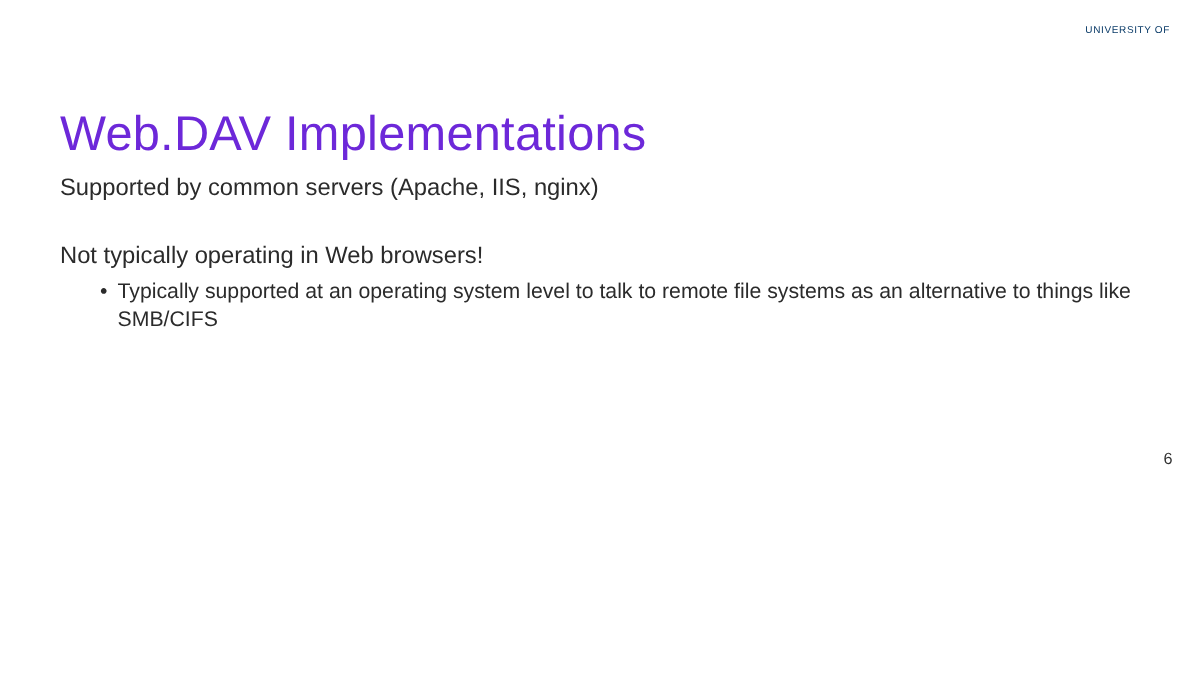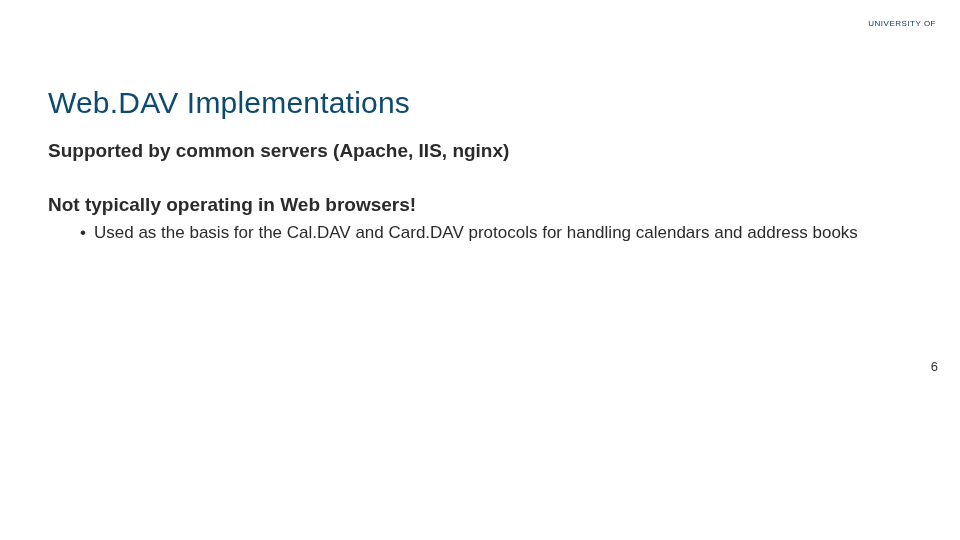--- a/index.html
+++ b/index.html
@@ -2,42 +2,42 @@
 <html><head>
 <meta charset="utf-8">
 <style>
   * { margin: 0; padding: 0; box-sizing: border-box; }
   html, body { width: 960px; height: 540px; background: #fff; font-family: "Segoe UI", "Helvetica Neue", Arial, sans-serif; color: #222; overflow: hidden; position: relative; }
   .slide { position: relative; width: 960px; height: 388px; }
   .logo { position: absolute; top: 20px; right: 24px; text-align: left; line-height: 1; }
   .logo-top { font-size: 8px; letter-spacing: 0.5px; color: #0a3b68; font-weight: 400; margin-left: 66px; }
   .logo-main { font-size: 22px; color: #0a3b68; font-weight: 400; letter-spacing: 0.2px; }
   .logo-main .bold { font-weight: 700; }
-  .title { position: absolute; top: 86px; left: 48px; font-size: 30px; font-weight: 400; color: #0c4a6e; letter-spacing: 0.2px; }
+  .title { position: absolute; top: 86px; left: 48px; font-size: 39px; font-weight: 400; color: #6d28d9; letter-spacing: 0.2px; }
   .body { position: absolute; top: 140px; left: 48px; right: 48px; }
-  .para { font-size: 19px; font-weight: 700; color: #2b2b2b; margin-bottom: 32px; }
+  .para { font-size: 19px; font-weight: 400; color: #2b2b2b; margin-bottom: 32px; }
   .para.tight { margin-bottom: 6px; }
   .bullets { list-style: none; margin-left: 32px; }
   .bullets li { position: relative; font-size: 17px; line-height: 1.35; color: #2b2b2b; padding-left: 14px; margin-bottom: 4px; }
   .bullets li::before { content: "•"; position: absolute; left: 0; top: 0; }
   .pagenum { position: absolute; bottom: 14px; right: 22px; font-size: 13px; color: #333; }
 </style>
 </head>
 <body>
 <div class="slide">
 
   <div class="logo">
     <div class="logo-top">UNIVERSITY OF</div>
   </div>
 
   <h1 class="title">Web.DAV Implementations</h1>
 
   <div class="body">
     <p class="para">Supported by common servers (Apache, IIS, nginx)</p>
     <p class="para tight">Not typically operating in Web browsers!</p>
     <ul class="bullets">
-      <li>Used as the basis for the Cal.DAV and Card.DAV protocols for handling calendars and address books</li>
+      <li>Typically supported at an operating system level to talk to remote file systems as an alternative to things like SMB/CIFS</li>
     </ul>
   </div>
 
   <div class="pagenum">6</div>
 
 </div>
 
 </body></html>

